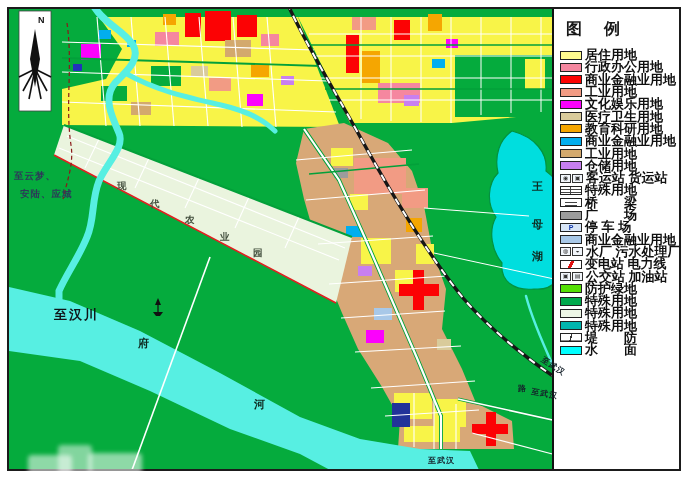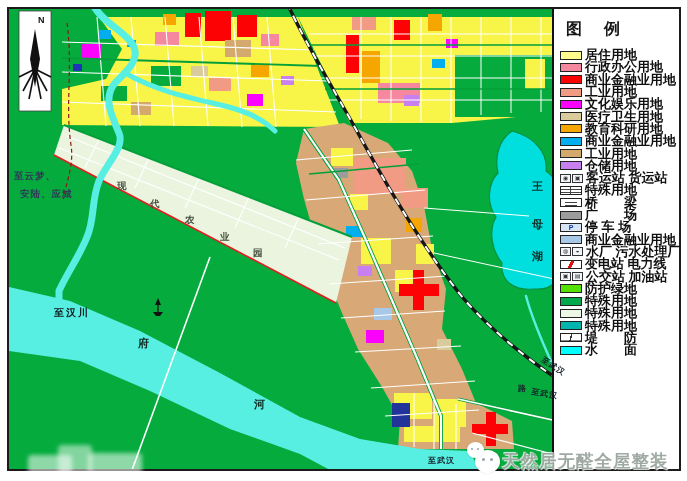--- a/index.html
+++ b/index.html
@@ -5,21 +5,21 @@
   html,body{margin:0;padding:0;background:#fff;}
   .stage{position:relative;width:687px;height:481px;background:#fff;overflow:hidden;
          font-family:"Liberation Sans",sans-serif;}
   .map-border{position:absolute;left:7px;top:7px;width:674px;height:464px;
               border:2px solid #1b1b1b;box-sizing:border-box;z-index:5;pointer-events:none;}
   svg.map{position:absolute;left:9px;top:9px;z-index:1;}
   
   .labels-layer{position:absolute;left:0;top:0;width:687px;height:481px;z-index:3;pointer-events:none;}
   .map-label{position:absolute;line-height:1;white-space:nowrap;transform-origin:left top;font-weight:700;}
   .ml-dest{font-size:9.5px;color:#2c3a58;letter-spacing:1px;}
-  .ml-place{font-size:10px;color:#101418;letter-spacing:2px;}
+  .ml-place{font-size:13px;color:#101418;letter-spacing:2px;}
   .ml-place-sm{font-size:8px;color:#15202a;letter-spacing:1px;}
   .ml-river{font-size:11px;color:#0e2a20;}
   .ml-zone{font-size:9.5px;color:#44503f;}
   
   .legend{position:absolute;left:552px;top:9px;width:115px;height:460px;background:#fff;
           border-left:2px solid #111;box-sizing:border-box;z-index:2;}
   .legend-title{margin:10px 0 9px 12px;font-size:16px;font-weight:700;letter-spacing:9px;
                 color:#171717;font-family:"Liberation Serif",serif;}
   .legend-list{display:block;}
   .legend-row{display:flex;align-items:center;gap:3px;height:12.3px;padding-left:6px;}
@@ -383,21 +383,14 @@
   </aside>
 
   <div class="map-border"></div>
 
   <div class="blur-patch">
     <i class="bp1"></i>
       <i class="bp2"></i>
       <i class="bp3"></i>
   </div>
 
-  <div class="wm">
-    <span class="wm-logo">
-        <i class="b1"></i>
-        <i class="b2"></i>
-      </span>
-    <span class="wm-text">天然居无醛全屋整装</span>
-  </div>
 
 </div>
 
 </body></html>

